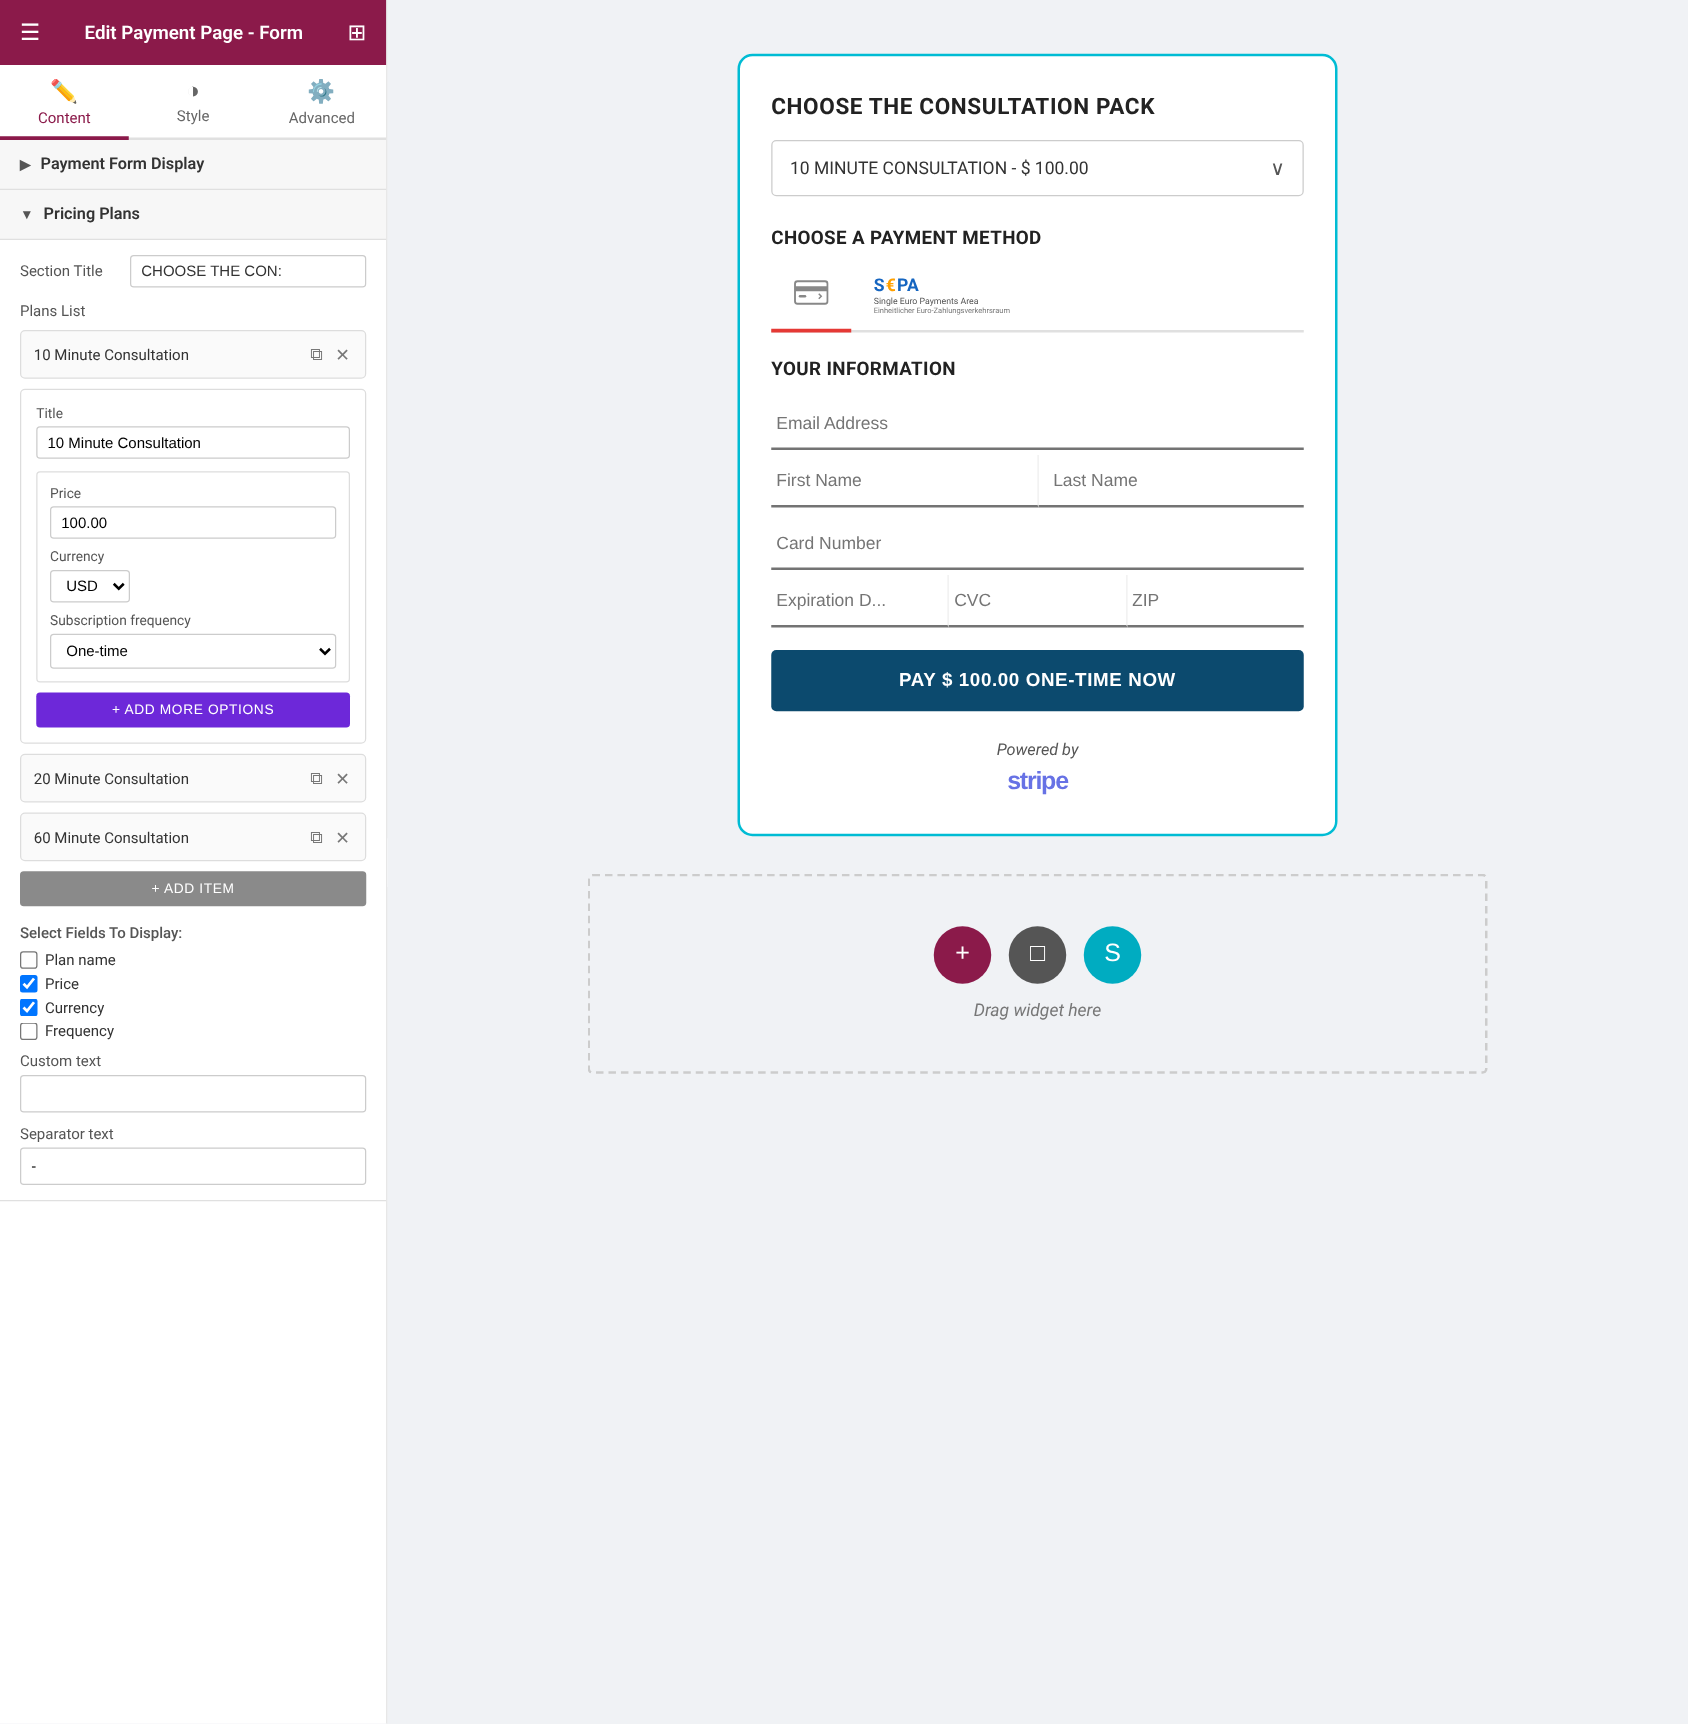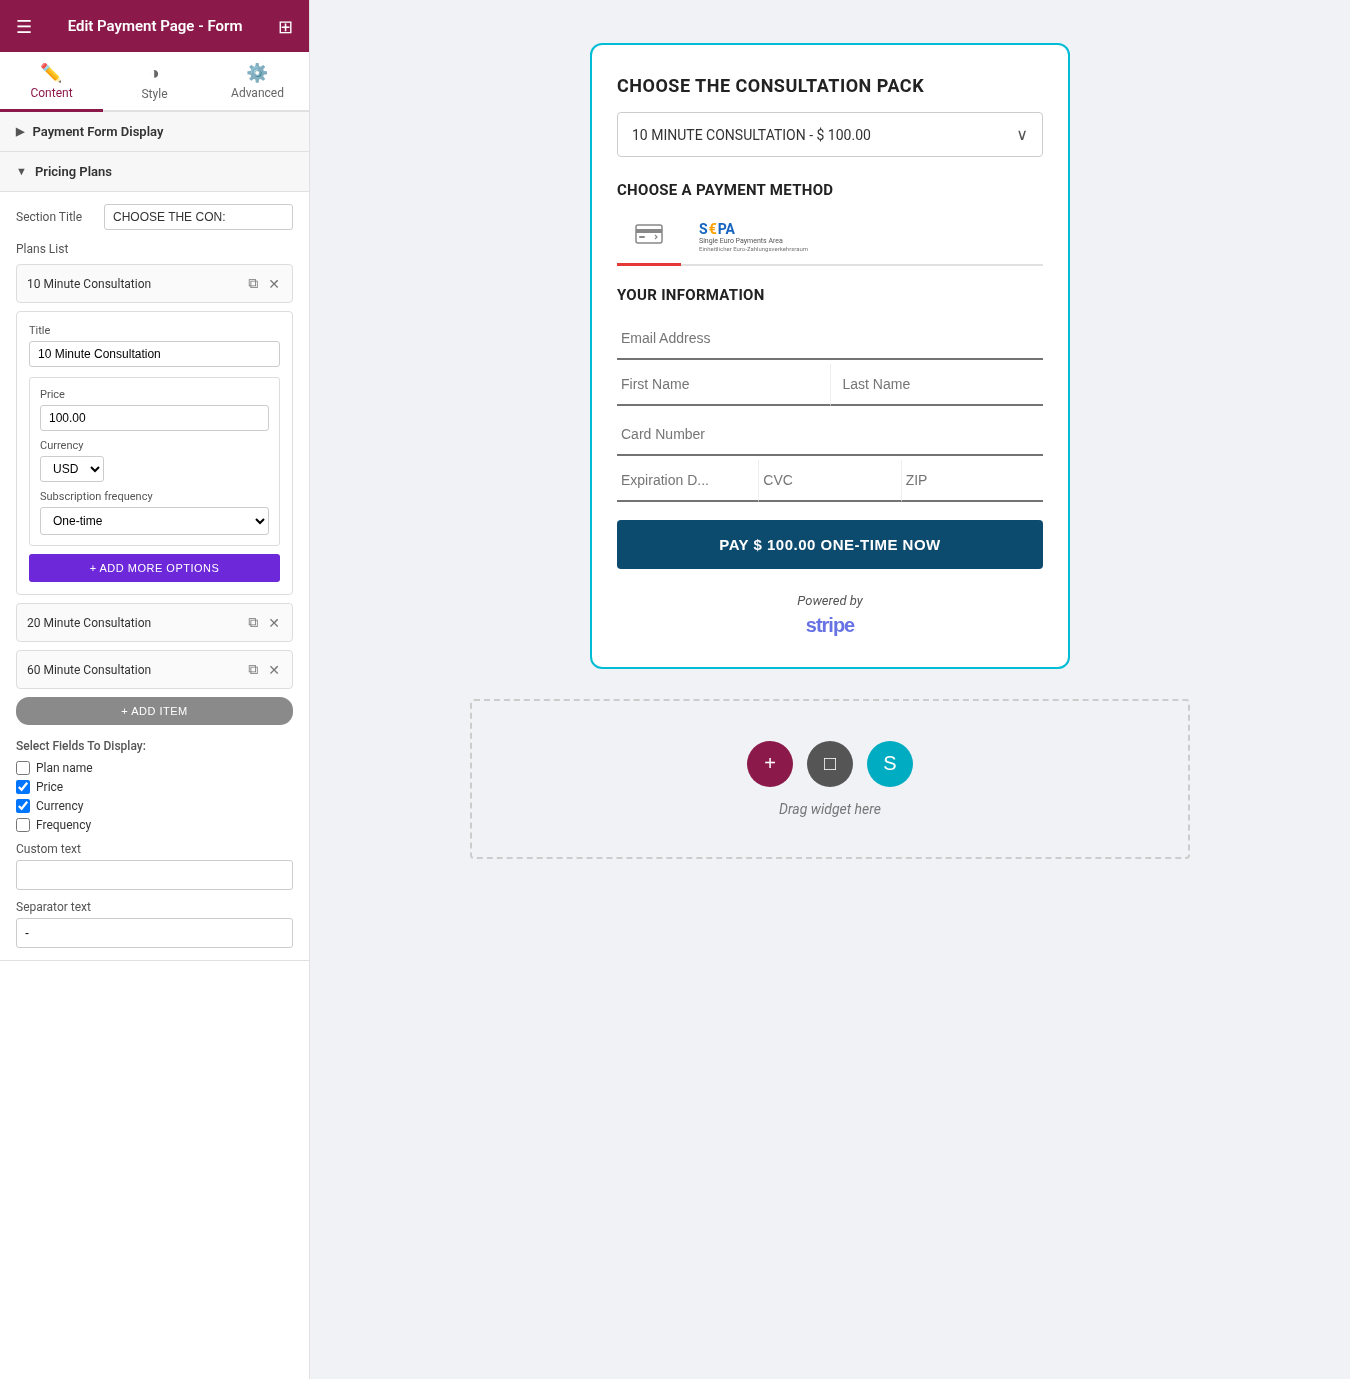--- a/index.html
+++ b/index.html
@@ -183,21 +183,21 @@
       cursor: pointer;
       margin-top: 8px;
       letter-spacing: 0.5px;
     }
 
     .add-item-btn {
       width: 100%;
       background: #8a8a8a;
       color: #fff;
       border: none;
-      border-radius: 13px;
+      border-radius: 3px;
       padding: 8px;
       font-size: 11px;
       cursor: pointer;
       margin-bottom: 14px;
       letter-spacing: 0.5px;
     }
 
     .select-fields-label { font-size: 12px; color: #555; margin-bottom: 8px; font-weight: 500; }
     .checkbox-row { display: flex; align-items: center; gap: 6px; margin-bottom: 5px; font-size: 12px; color: #333; }
     .checkbox-row input[type=checkbox] { width: 14px; height: 14px; }

